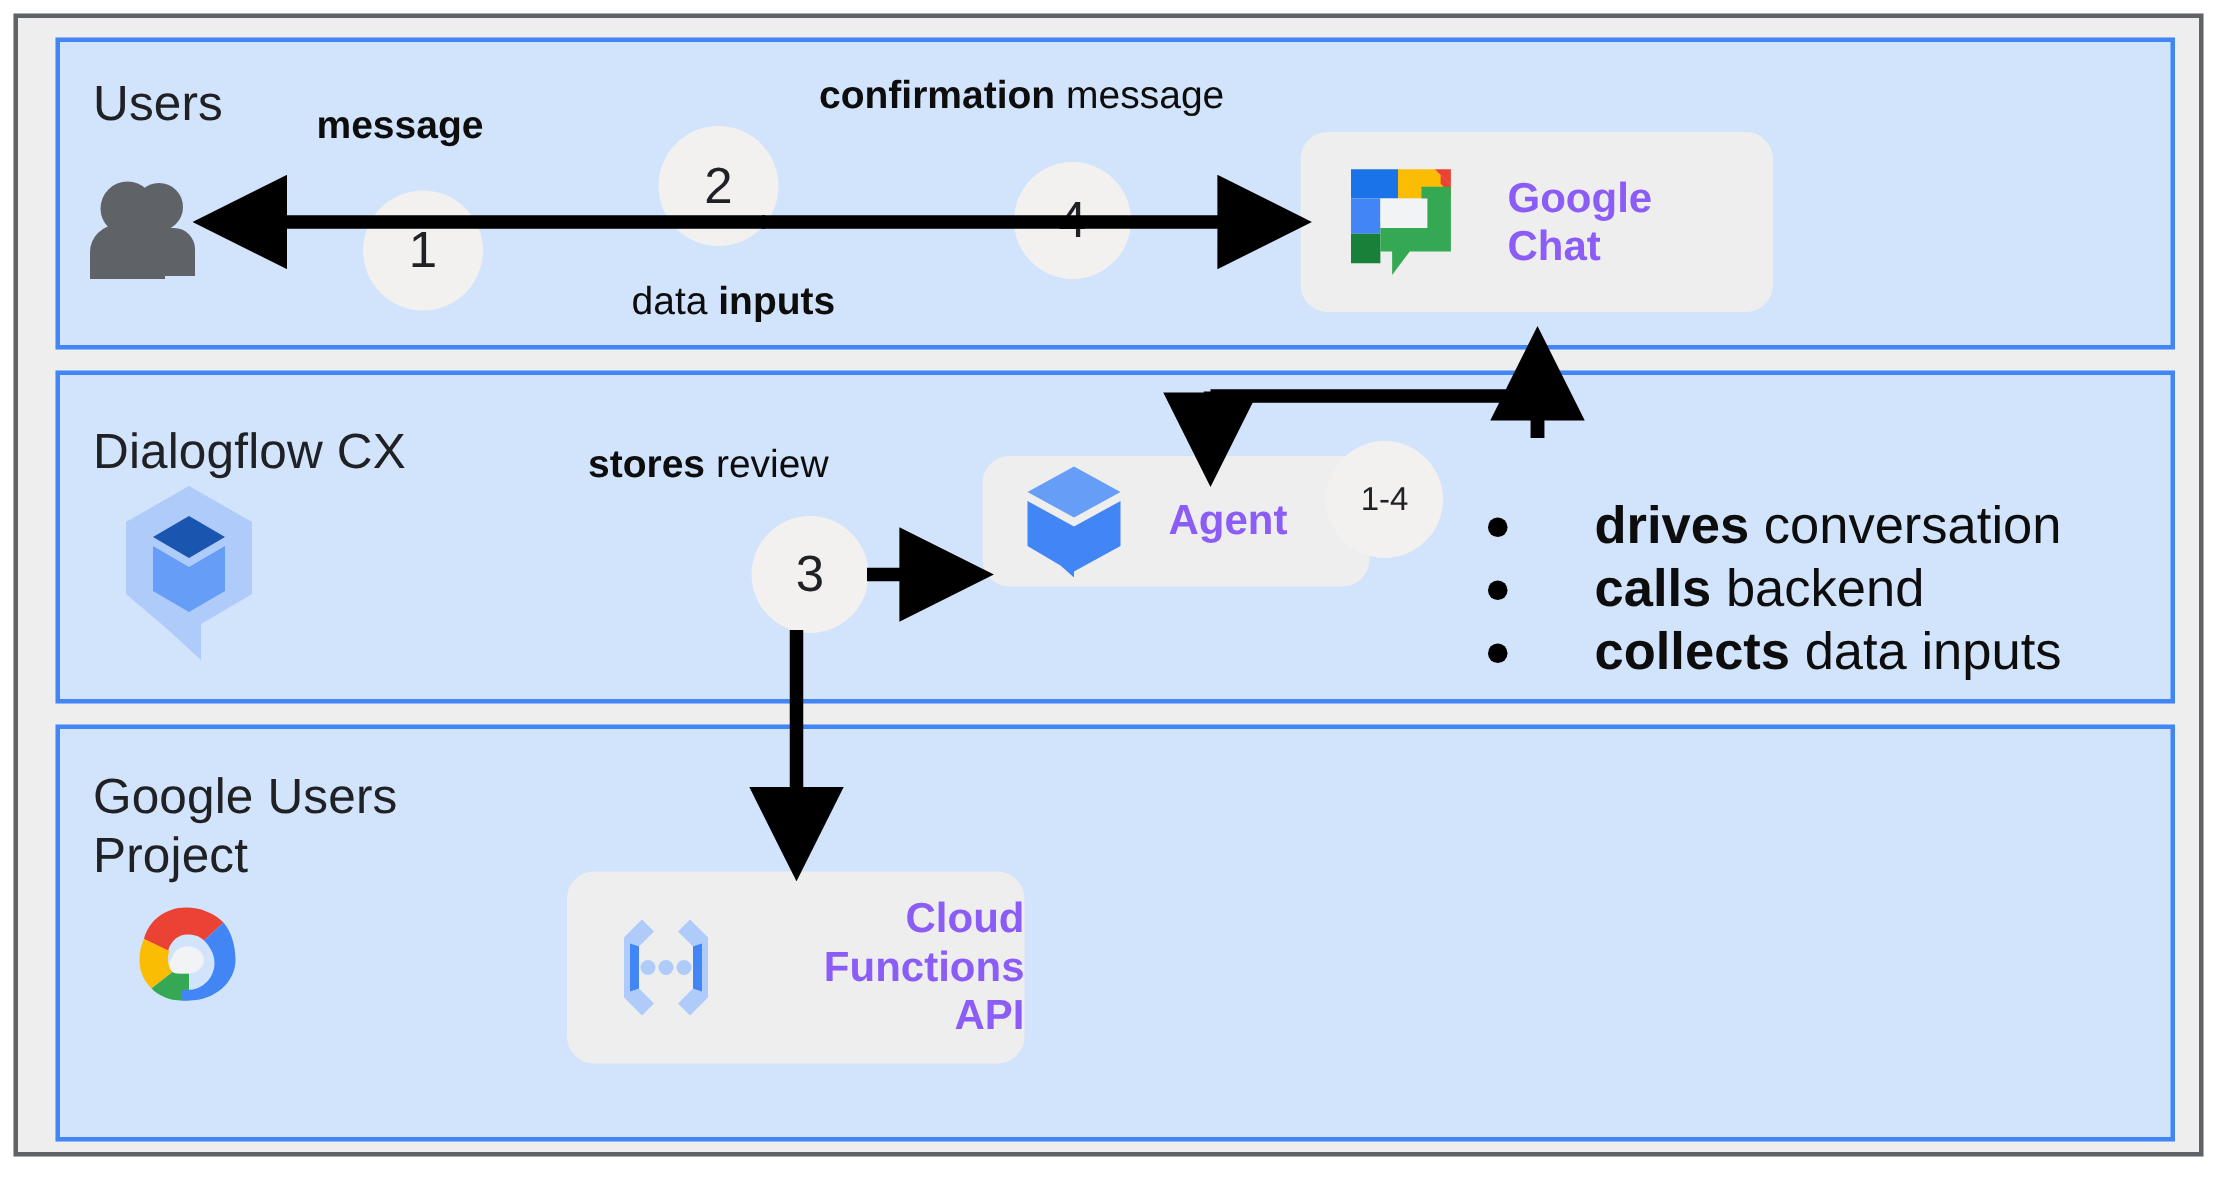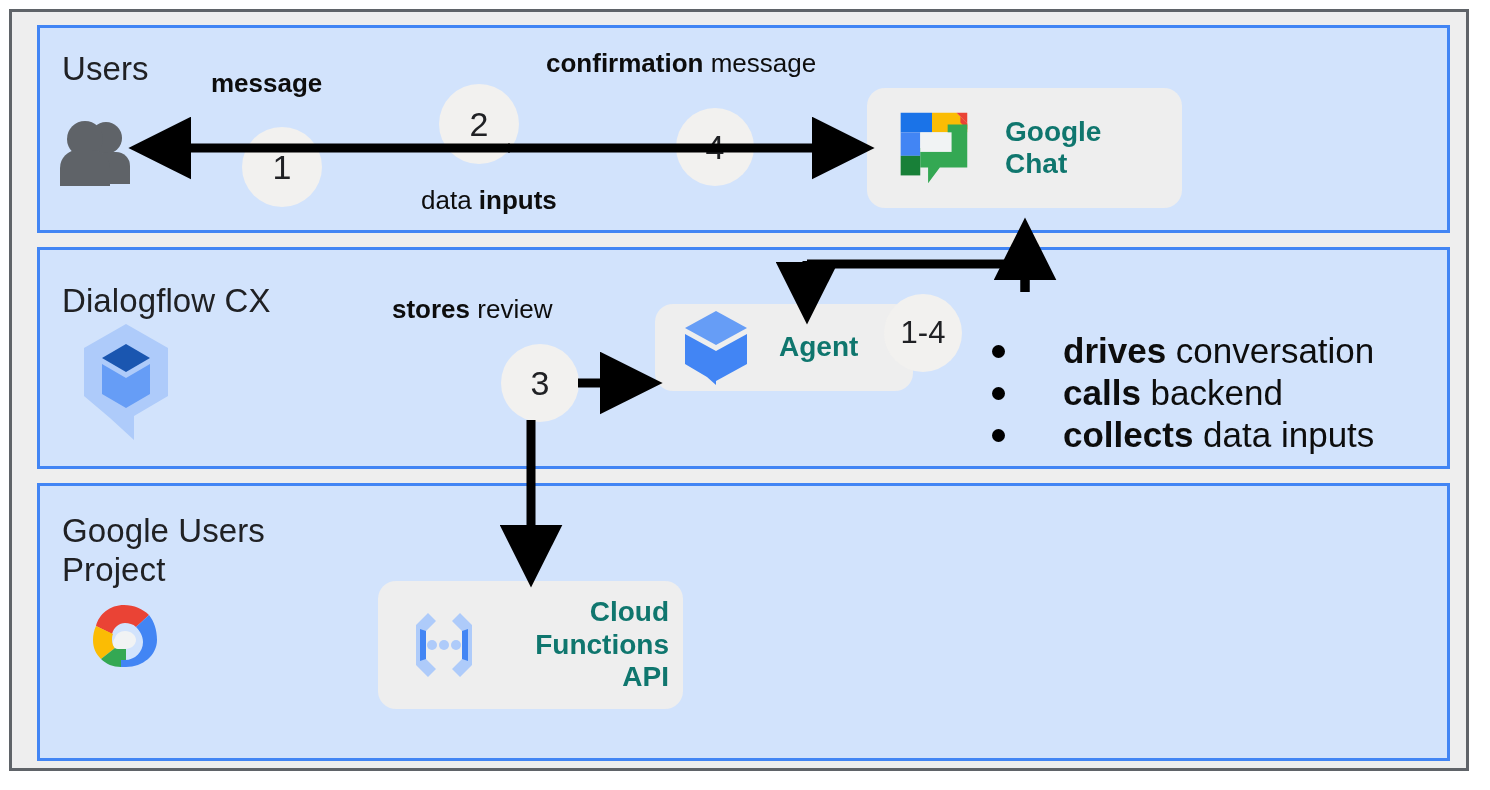--- a/index.html
+++ b/index.html
@@ -49,21 +49,21 @@
 
   .node-card {
     position: absolute;
     background: #eeeeee;
     border-radius: 18px;
     display: flex;
     align-items: center;
     box-sizing: border-box;
   }
   .node-label {
-    color: #0f766e;
+    color: #8b5cf6;
     font-weight: 700;
     font-size: 28px;
     line-height: 1.16;
     white-space: pre-line;
   }
 
   .step-circle {
     position: absolute;
     background: #f2f1ef;
     border-radius: 50%;
@@ -197,21 +197,21 @@
     <span>
       <svg width="74" height="82" viewBox="0 0 74 82" class="icon-box">
         <path d="M37 4 L68 21 L37 38 L6 21 Z" fill="#669df6"></path>
         <path d="M6 27 L37 44 V78 L28 70 L6 57 Z" fill="#4285f4"></path>
         <path d="M68 27 L37 44 V74 L68 57 Z" fill="#4285f4"></path>
       </svg>
     </span>
     <span class="node-label" style="margin-left:26px;">Agent</span>
   </div>
 
-  <div class="step-circle" style="left:884px; top:294px; width:78px; height:78px; font-size:31px;">
+  <div class="step-circle" style="left:884px; top:294px; width:78px; height:78px; font-size:22px;">
     <span>1-4</span>
   </div>
 
   <div class="step-circle" style="left:501px; top:344px; width:78px; height:78px;">
     <span>3</span>
   </div>
 
   <ul class="bullet-list" style="left:992px; top:330px;">
     <li class="bullet-item">
       <span class="bullet-dot"></span>
@@ -246,21 +246,21 @@
       <svg width="92" height="92" viewBox="0 0 92 92" class="icon-box">
         <path d="M30 14 L18 26 V66 L30 78 L38 70 L28 60 V32 L38 22 Z" fill="#aecbfa"></path>
         <path d="M62 14 L74 26 V66 L62 78 L54 70 L64 60 V32 L54 22 Z" fill="#aecbfa"></path>
         <path d="M22 30 L28 32 V60 L22 62 Z" fill="#4285f4"></path>
         <path d="M70 30 L64 32 V60 L70 62 Z" fill="#4285f4"></path>
         <circle cx="34" cy="46" r="5" fill="#aecbfa"></circle>
         <circle cx="46" cy="46" r="5" fill="#aecbfa"></circle>
         <circle cx="58" cy="46" r="5" fill="#aecbfa"></circle>
       </svg>
     </span>
-    <span class="node-label" style="margin-left:14px; text-align:right; flex:1; padding-right:14px;">Cloud
+    <span class="node-label" style="margin-left:14px; text-align:right; flex:1; ">Cloud
 Functions
 API</span>
   </div>
 
   <svg class="overlay">
     <defs>
       <marker id="arrowhead" markerWidth="7" markerHeight="7" refX="5.6" refY="3.5" orient="auto" markerUnits="strokeWidth">
         <path d="M0,0 L7,3.5 L0,7 Z" fill="#000000"></path>
       </marker>
     </defs>

